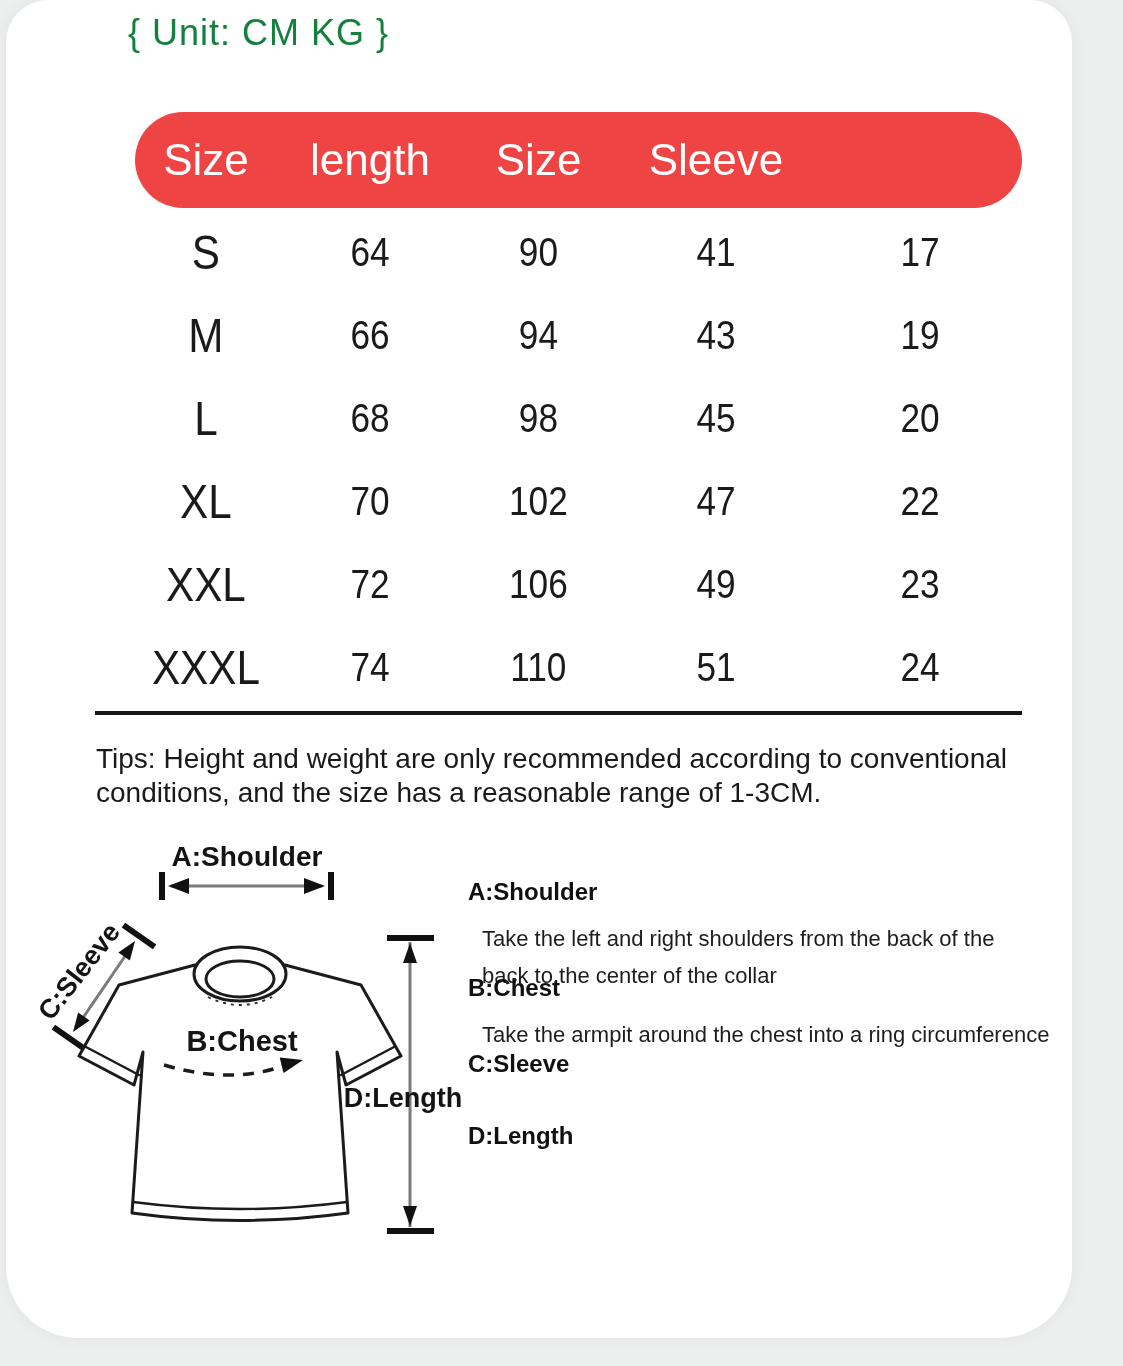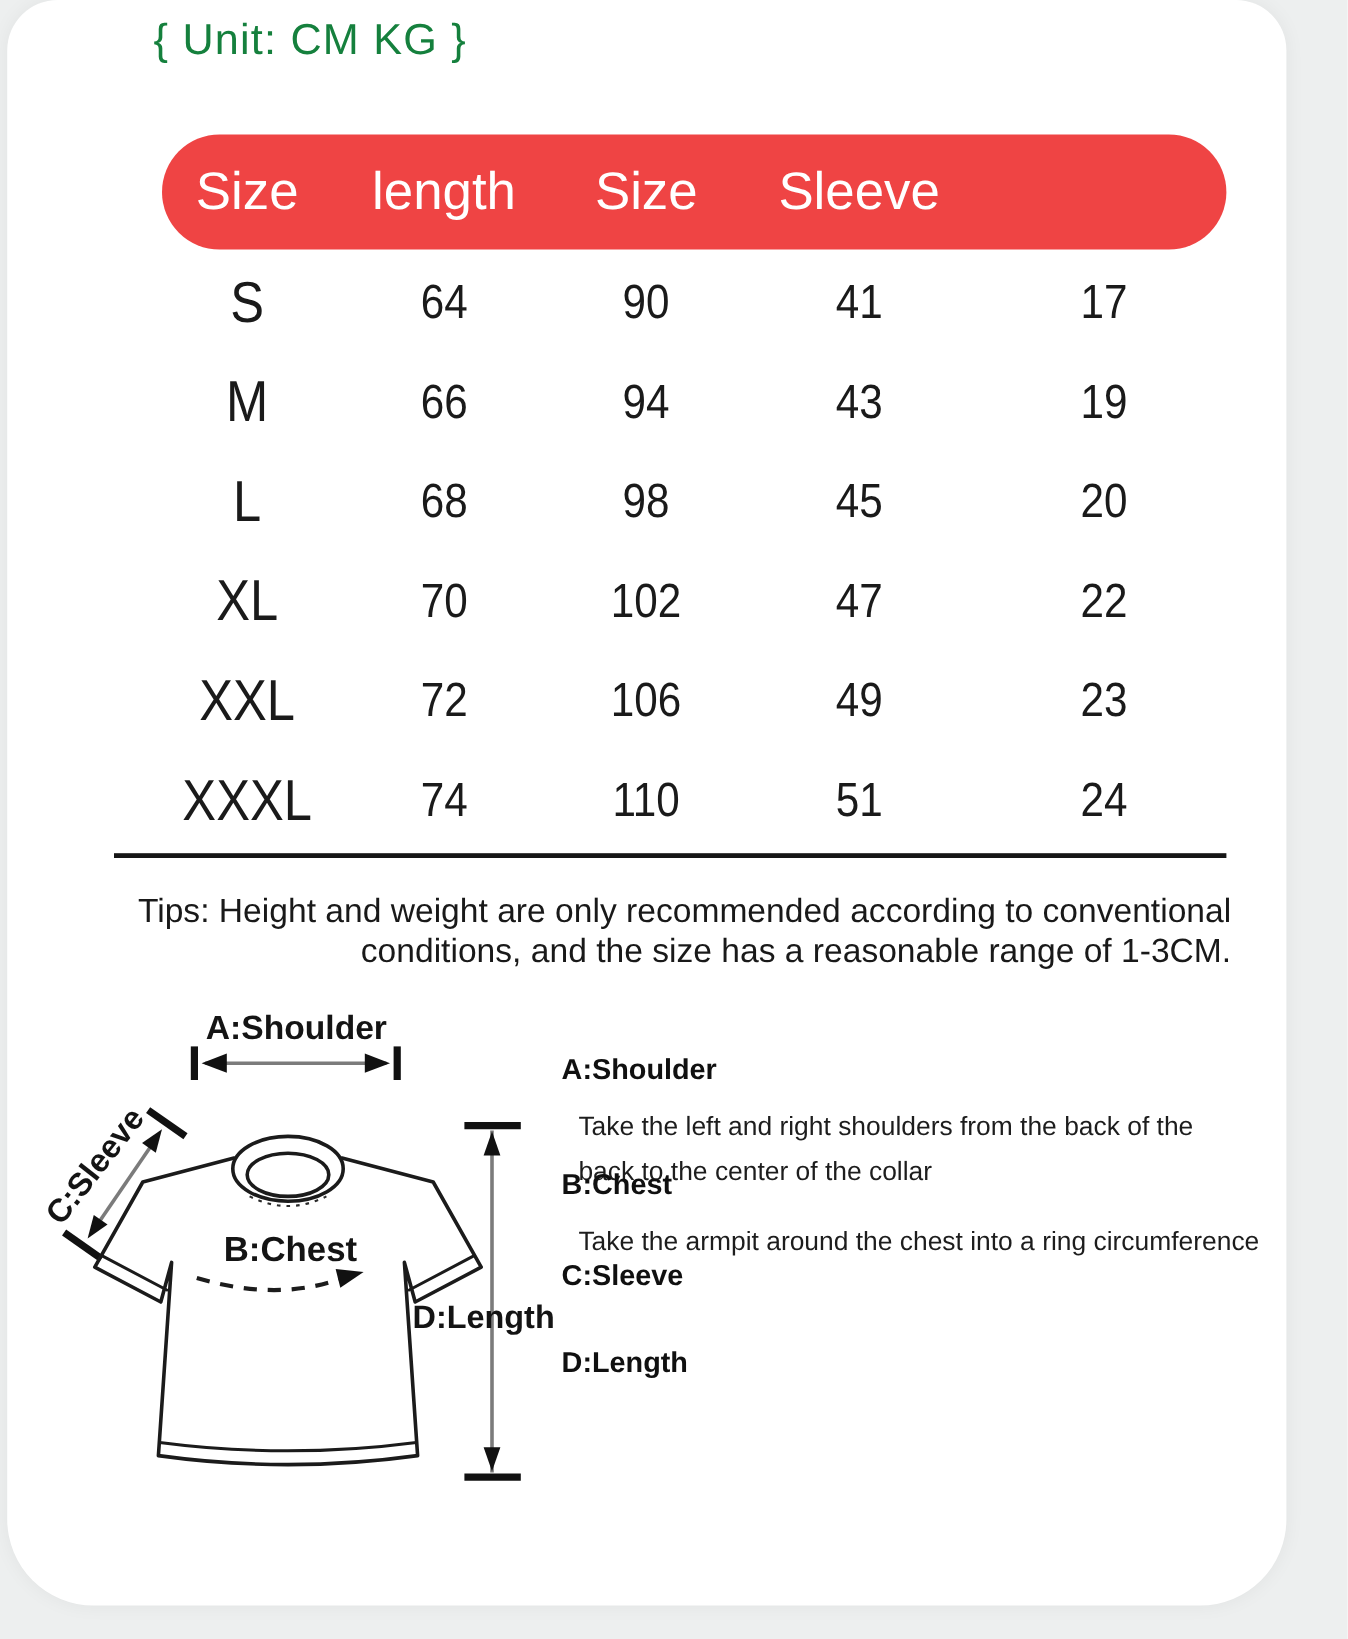--- a/index.html
+++ b/index.html
@@ -27,21 +27,21 @@
   .c0{width:16%}.c1{width:21%}.c2{width:17%}.c3{width:23%}.c4{width:23%}
   .tbody{position:absolute;left:135px;top:211px;width:887px;}
   .trow{display:flex;align-items:center;height:83px;}
   .trow span{display:block;text-align:center;transform:scaleX(0.88);color:#1a1a1a;}
   .size-cell{font-size:48px;}
   .val-cell{font-size:40px;}
   .divider{position:absolute;left:95px;top:711px;width:927px;height:4px;background:#161616;}
   
   .tips{
     position:absolute;left:96px;top:742px;width:930px;
-    text-align:right;font-size:28px;line-height:34px;color:#191919;
+    text-align:left;font-size:28px;line-height:34px;color:#191919;
   }
   
   .diagram{position:absolute;left:35px;top:832px;width:430px;height:445px;overflow:visible;}
   .diagram text{font-family:"Liberation Sans",sans-serif;font-weight:bold;fill:#141414;}
   .shaft{stroke:#7b7b7b;stroke-width:3;fill:none;}
   .bar{stroke:#111111;stroke-width:6;}
   .head{fill:#111111;}
   .outline{stroke:#1b1b1b;stroke-width:3;fill:none;stroke-linejoin:round;stroke-linecap:round;}
   .thin{stroke:#1b1b1b;stroke-width:2.5;fill:none;stroke-linecap:round;}
   .rib{stroke:#2a2a2a;stroke-width:1.8;fill:none;stroke-dasharray:3 5;}

